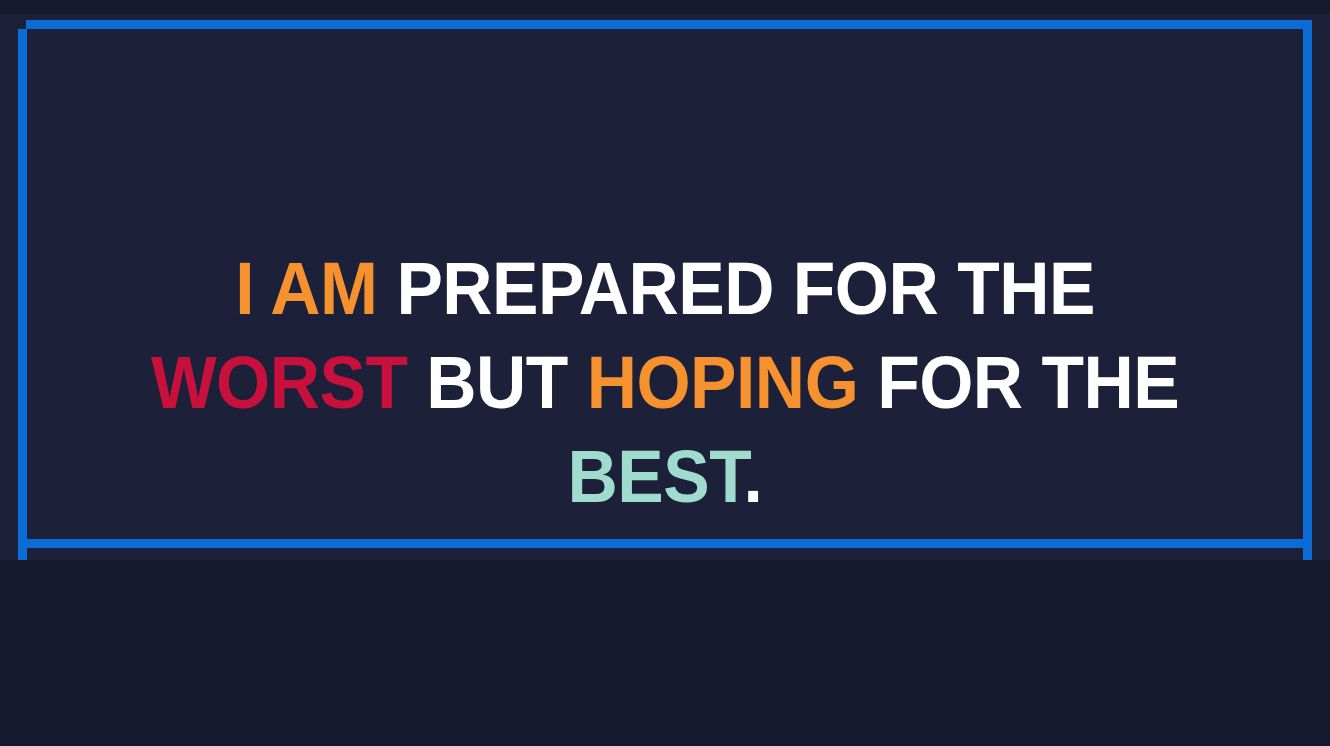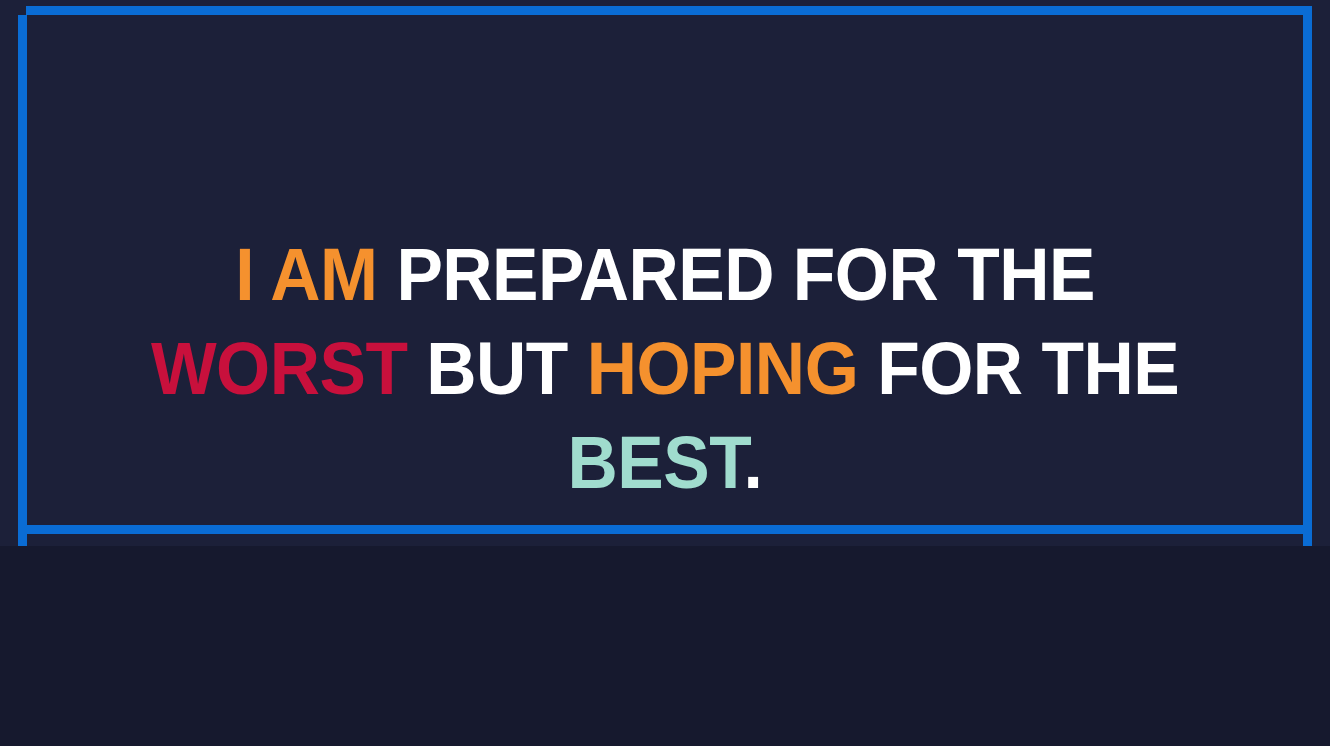--- a/index.html
+++ b/index.html
@@ -16,20 +16,21 @@
     font-family: "Liberation Sans", "DejaVu Sans", sans-serif;
   }
 
   
   .slide {
     position: relative;
     width: 1330px;
     height: 546px;
     background: #1c2039;
     overflow: hidden;
+    margin-top: 14px;
   }
 
   
   .frame-bar {
     position: absolute;
     background: #0a6cd4;
   }
   .frame-top {
     left: 26px;
     top: 6px;

